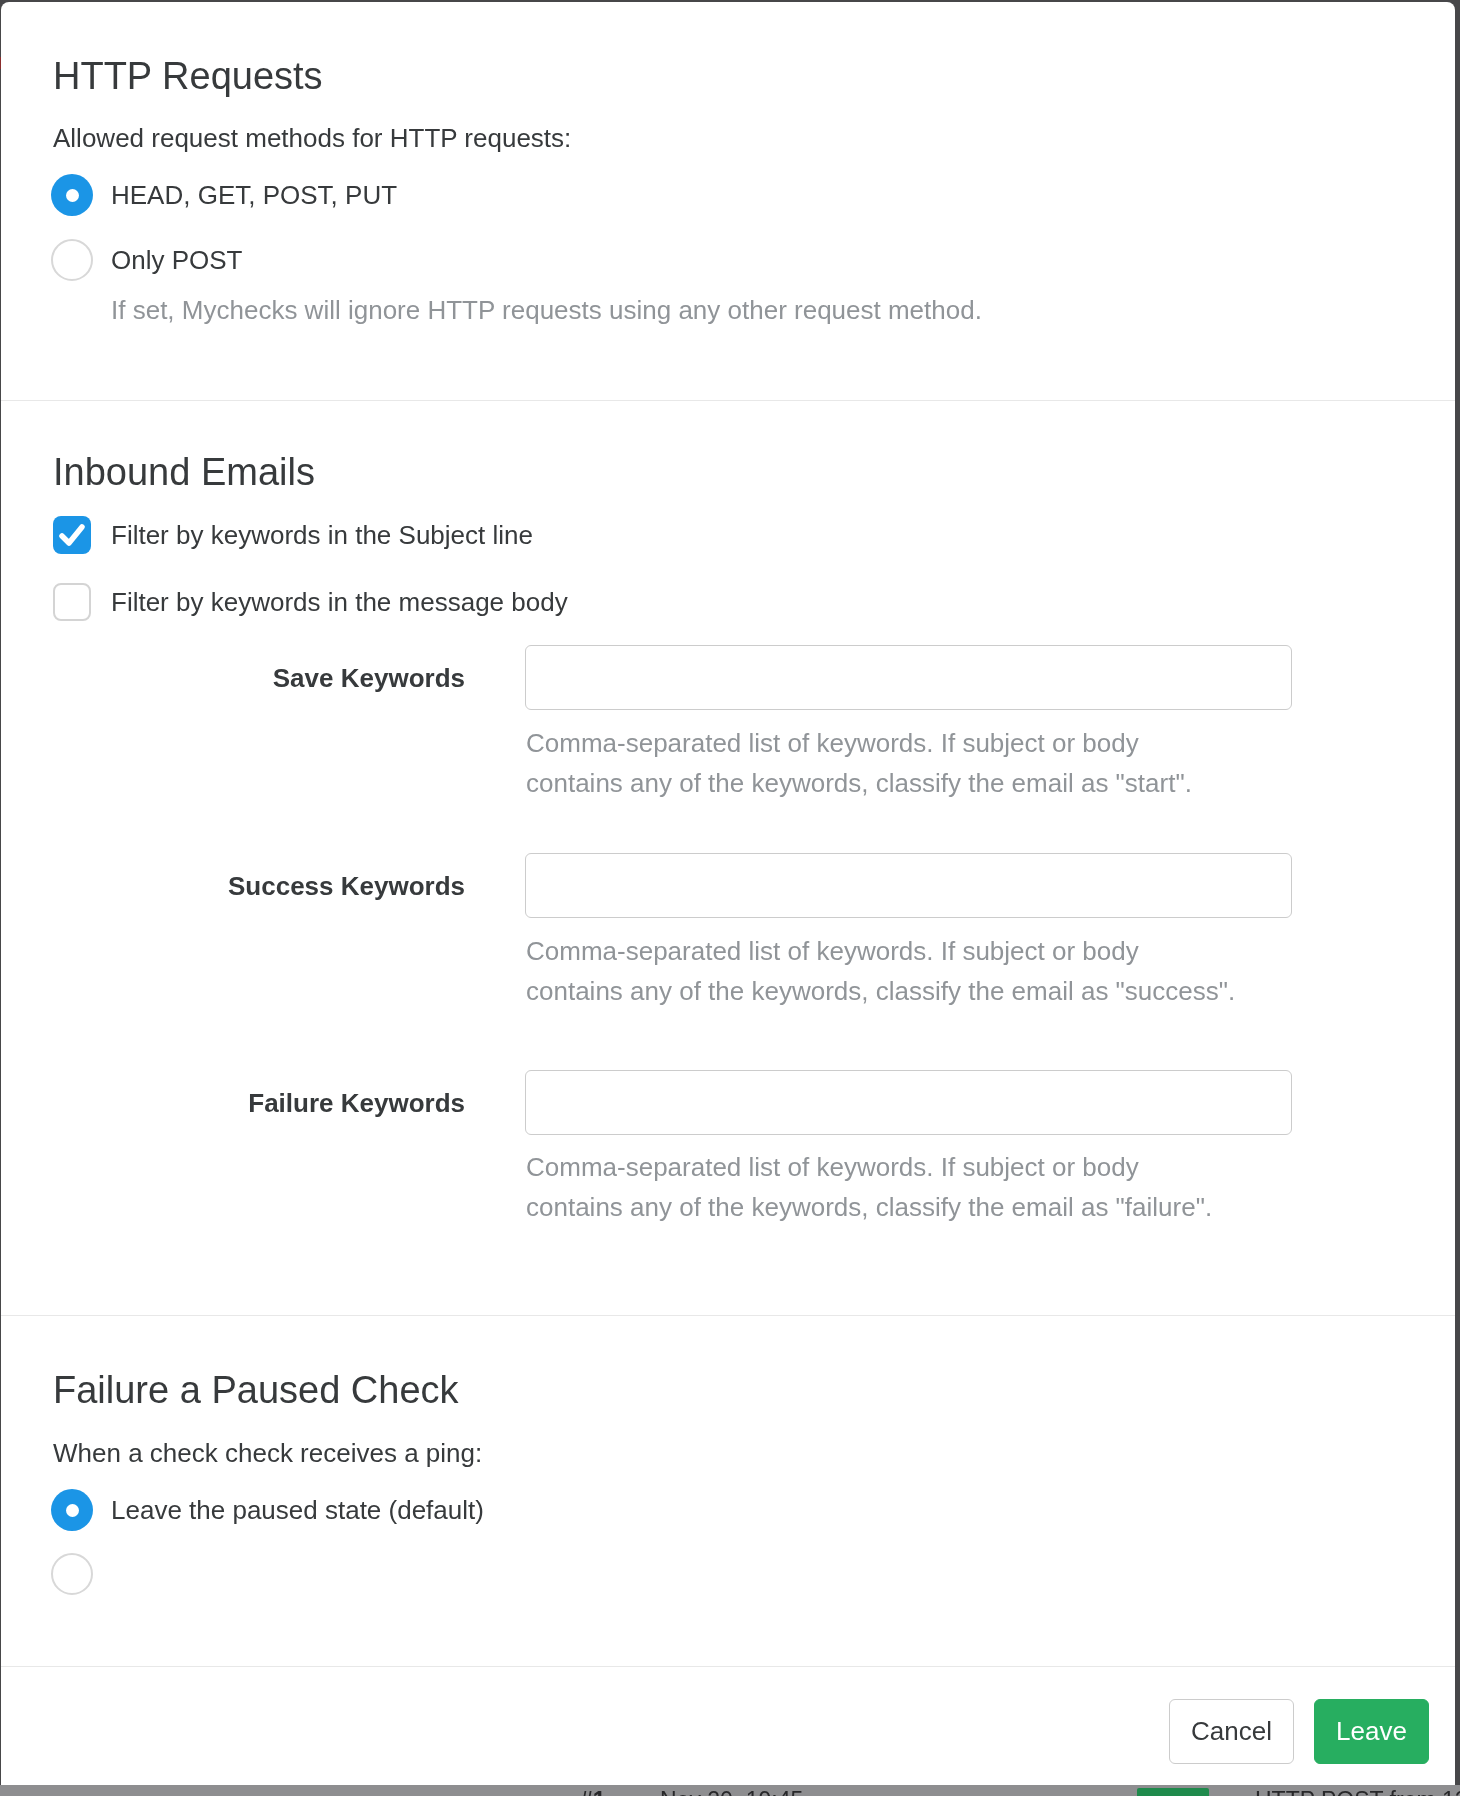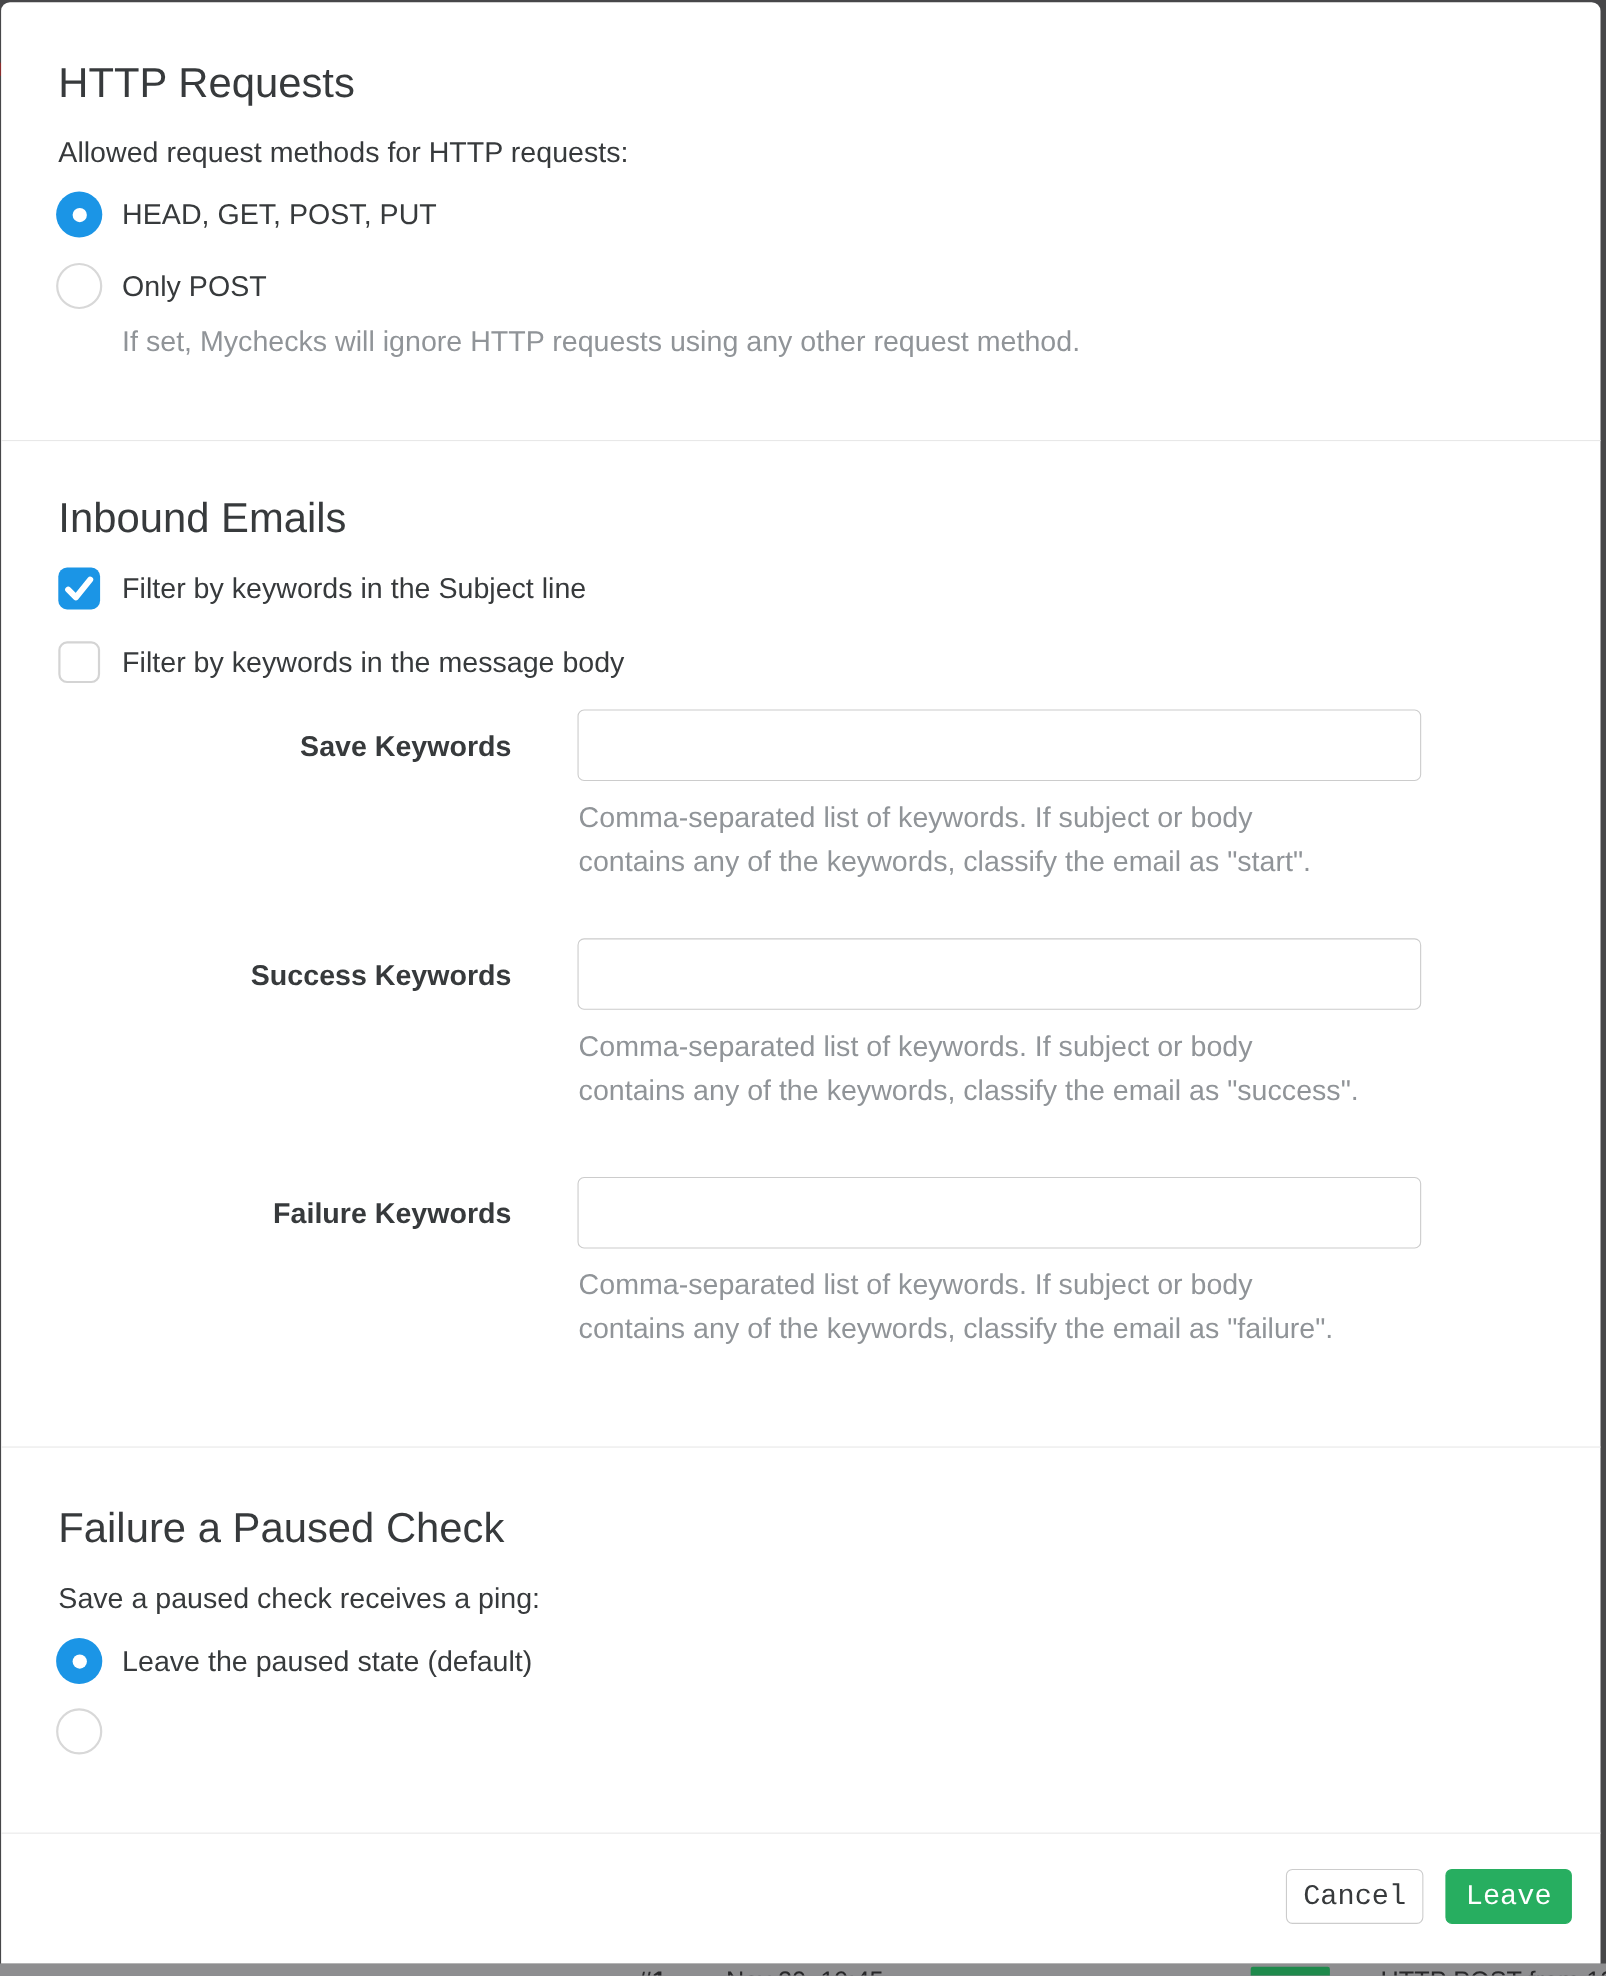--- a/index.html
+++ b/index.html
@@ -63,24 +63,24 @@
     font-size:26px;line-height:40px;font-weight:700;color:#373a3c;white-space:nowrap;
   }
   .text-input{
     position:absolute;left:524px;width:767px;height:65px;box-sizing:border-box;
     background:#fff;border:1px solid #ccc;border-radius:6px;
     font-size:26px;padding:0 16px;color:#373a3c;outline:none;
     font-family:"Liberation Sans","DejaVu Sans",sans-serif;
   }
   
   .btn{
-    position:absolute;top:1697px;height:50px;box-sizing:border-box;
+    position:absolute;top:1697px;height:65px;box-sizing:border-box;
     border-radius:6px;font-size:26px;cursor:pointer;
     display:flex;align-items:center;justify-content:center;
-    font-family:Liberation Mono, monospace;
+    font-family:Liberation Sans, sans-serif;
   }
   .btn-cancel{left:1168px;width:125px;background:#fff;border:1px solid #ccc;color:#373a3c;}
   .btn-save{left:1313px;width:115px;background:#27ae60;border:1px solid #27ae60;color:#fff;}
 </style>
 </head>
 <body>
 
 <div class="bottom-strip">
   <span class="frag" style="left:580px">#1</span>
   <span class="frag" style="left:660px;font-weight:400">Nov 20, 19:45</span>
@@ -135,21 +135,21 @@
   <div class="field-label" style="top:1081px">Failure Keywords</div>
   <input class="text-input" style="top: 1068px;" type="text" value="">
   <div class="help-text" style="left:525px;top:1145px">
     <div>Comma-separated list of keywords. If subject or body</div>
     <div>contains any of the keywords, classify the email as "failure".</div>
   </div>
 
   <div class="divider" style="top:1313px"></div>
 
   <div class="sec-title" style="top:1366px">Failure a Paused Check</div>
-  <div class="body-text" style="top:1431px">Save a paused check receives a ping:</div>
+  <div class="body-text" style="top:1431px">When a check check receives a ping:</div>
 
   <div class="radio on" style="top:1487px">
     <span class="dot"></span>
   </div>
   <div class="opt-label" style="top:1488px">Leave the paused state (default)</div>
 
   <div class="radio off" style="top:1551px"></div>
 
   <div class="divider" style="top:1664px"></div>
   <button class="btn btn-cancel">Cancel</button>

